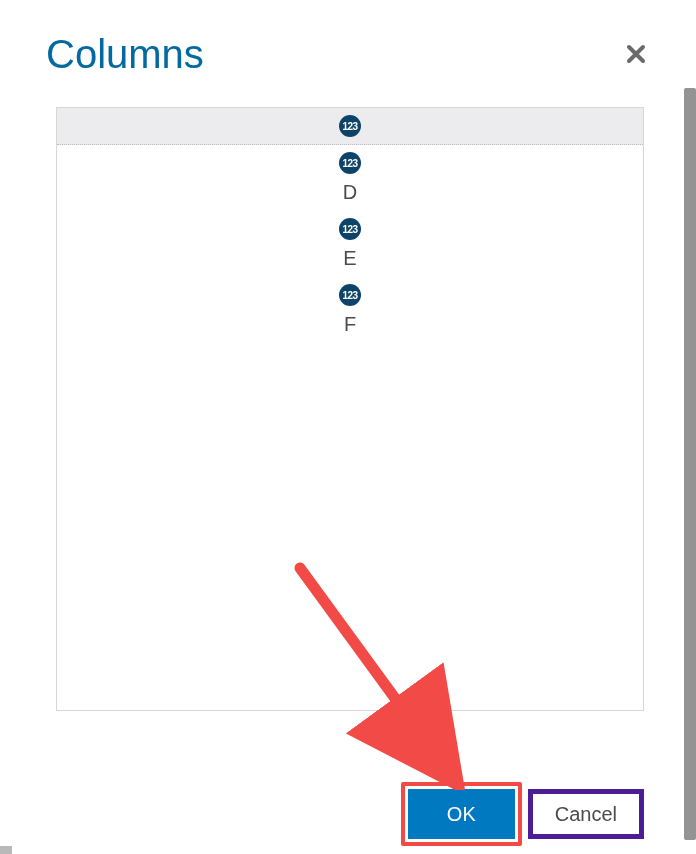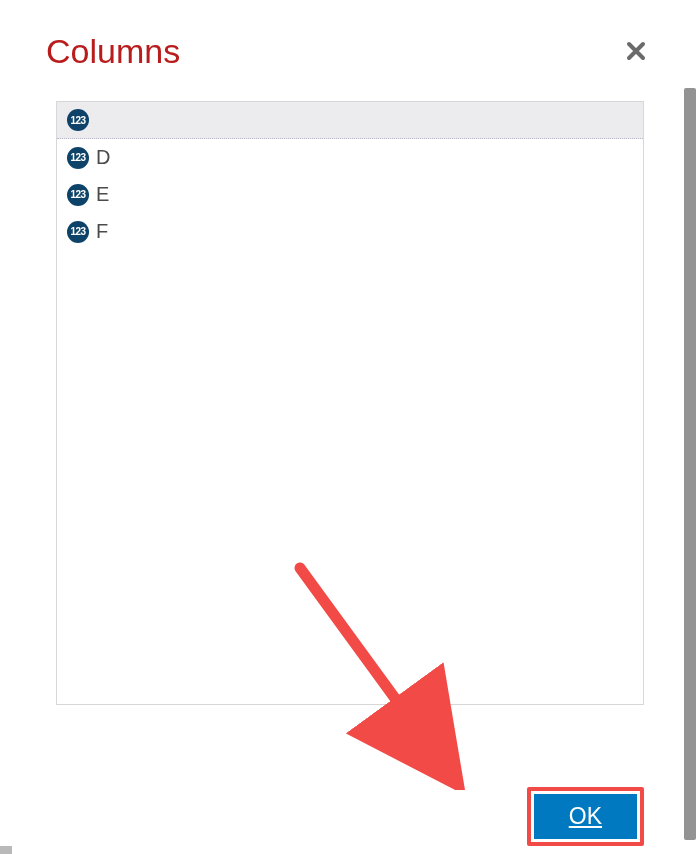--- a/index.html
+++ b/index.html
@@ -23,22 +23,22 @@
       bottom: 0;
       background: #fff;
     }
     .dialog-header {
       display: flex;
       align-items: center;
       justify-content: space-between;
       padding: 32px 34px 24px 34px;
     }
     .dialog-title {
-      color: #b91c1c;
-      font-size: 34px;
+      color: #0369a1;
+      font-size: 40px;
       font-weight: 400;
     }
     .close-icon {
       color: #6a6a6a;
       font-size: 28px;
       font-weight: 700;
       cursor: pointer;
       line-height: 1;
       padding: 0 4px;
     }
@@ -50,20 +50,21 @@
       overflow: hidden;
     }
     .list-item {
       display: flex;
       align-items: center;
       gap: 7px;
       padding: 7px 10px;
       font-size: 20px;
       color: #4b4b4b;
       cursor: pointer;
+      flex-direction: column;
     }
     .list-item.selected {
       background: #ececef;
       border-bottom: 1px dotted #b8b8c9;
     }
     .numeric-icon {
       width: 22px;
       height: 22px;
       border-radius: 50%;
       background: #0d4368;
@@ -78,30 +79,29 @@
     }
     .button-row {
       position: absolute;
       right: 40px;
       bottom: 8px;
       display: flex;
       gap: 6px;
       align-items: center;
     }
     .btn {
-      font-size: 23px;
+      font-size: 20px;
       padding: 10px 22px;
-      border: 1px solid #4c1d95;
+      border: 5px solid #4c1d95;
       background: #fff;
       color: #4b4b4b;
       cursor: pointer;
       min-width: 90px;
       text-align: center;
       line-height: 1;
-      text-decoration: underline;
     }
     .btn.primary {
       background: #0079c1;
       color: #fff;
       border-color: #0079c1;
       padding: 10px 34px;
     }
     .highlight-box {
       border: 4px solid #f24a46;
       padding: 3px;
@@ -161,20 +161,21 @@
     <div class="list-item">
       <span class="numeric-icon">123</span>
       <span>F</span>
     </div>
   </div>
 
   <div class="button-row">
     <span class="highlight-box">
       <button class="btn primary">OK</button>
     </span>
+    <button class="btn">Cancel</button>
   </div>
 </div>
 
 <svg class="annotation-arrow" width="180" height="230" viewBox="0 0 180 230">
   <defs>
     <marker id="arrowhead" markerWidth="11" markerHeight="11" refX="7" refY="5.5" orient="auto">
       <polygon points="0 0, 11 5.5, 0 11" fill="#f24a46"></polygon>
     </marker>
   </defs>
   <line x1="8" y1="8" x2="148" y2="200" stroke="#f24a46" stroke-width="11" stroke-linecap="round" marker-end="url(#arrowhead)"></line>

